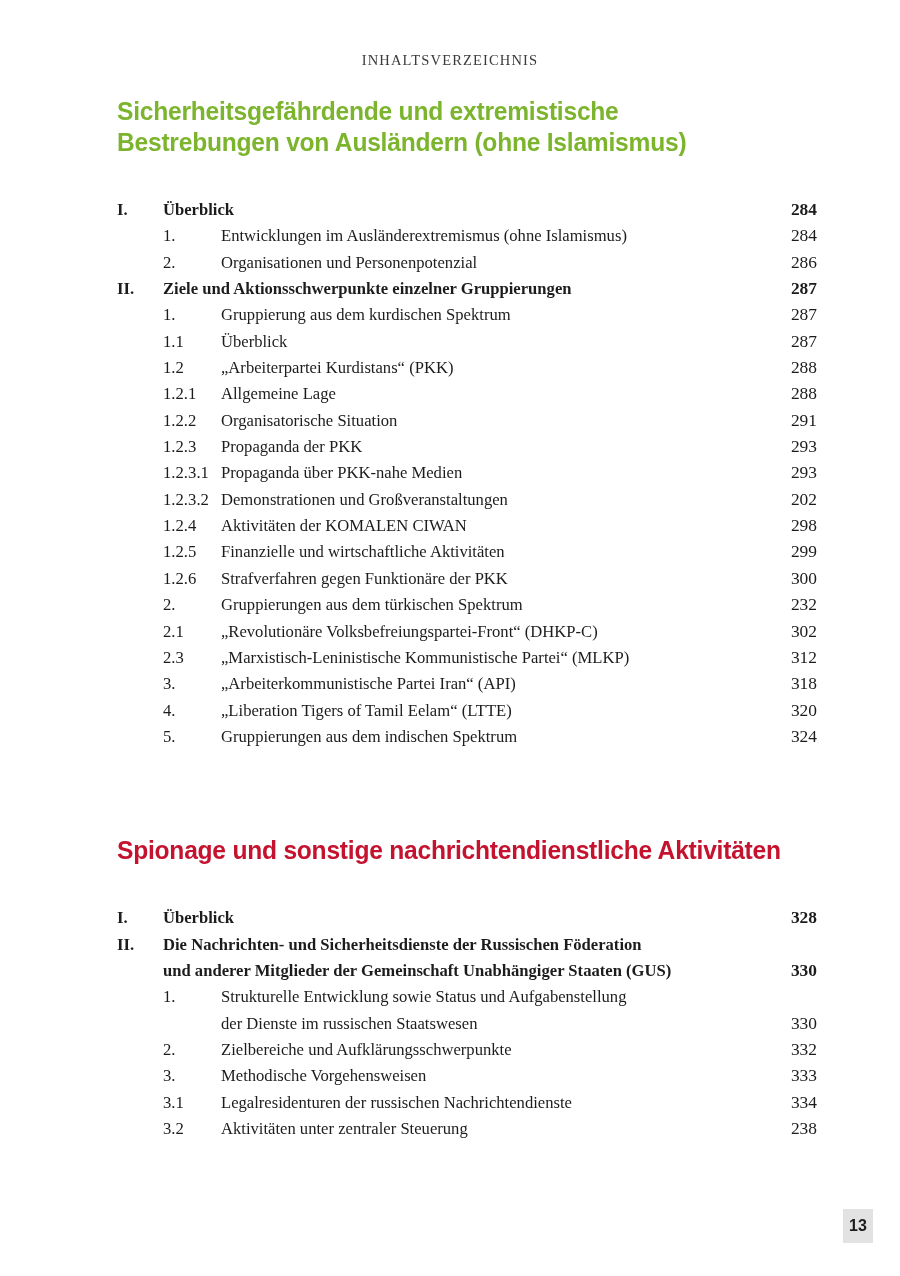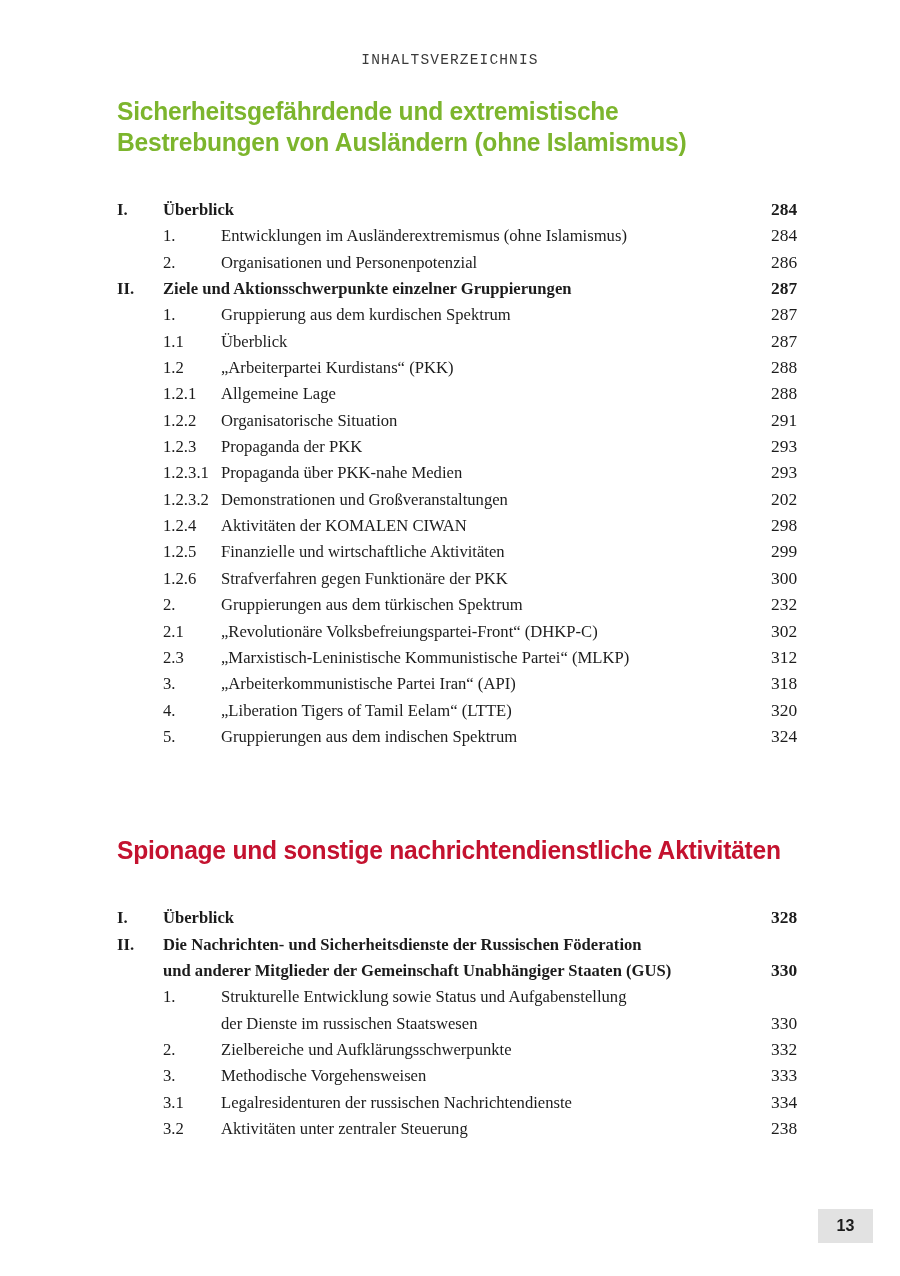--- a/index.html
+++ b/index.html
@@ -16,21 +16,21 @@
     font-family: "Liberation Serif", "DejaVu Serif", serif;
   }
 
   
   .running-header {
     position: absolute;
     top: 52px;
     left: 0;
     width: 900px;
     text-align: center;
-    font-family: Liberation Mono, monospace;
+    font-family: Liberation Serif, serif;
     font-size: 14.5px;
     letter-spacing: 1.15px;
     color: #3a3a3a;
   }
 
   
   .content {
     position: absolute;
     left: 117px;
     top: 96px;
@@ -69,20 +69,21 @@
     transform-origin: left center;
   }
   .toc-entry .title {
     flex: 1 1 auto;
     transform: scaleX(0.955);
     transform-origin: left center;
   }
   .toc-entry .page-no {
     flex: 0 0 auto;
     width: 46px;
+    text-align: right;
     white-space: nowrap;
   }
   .toc-entry .title-line { display: block; }
 
   
   .lvl-roman { font-weight: bold; }
   .lvl-roman .num   { width: 46px; }
   .lvl-roman .title { padding-right: 8px; }
 
   
@@ -97,21 +98,21 @@
 
   
   .section-gap { height: 86px; }
   .heading-gap { height: 38px; }
 
   
   .page-badge {
     position: absolute;
     right: 27px;
     bottom: 33px;
-    width: 55px;
+    width: 30px;
     height: 34px;
     background: #e2e2e2;
     display: flex;
     align-items: center;
     justify-content: center;
     font-family: "Liberation Sans", "DejaVu Sans", sans-serif;
     font-weight: bold;
     font-size: 16px;
     color: #1c1c1c;
   }

